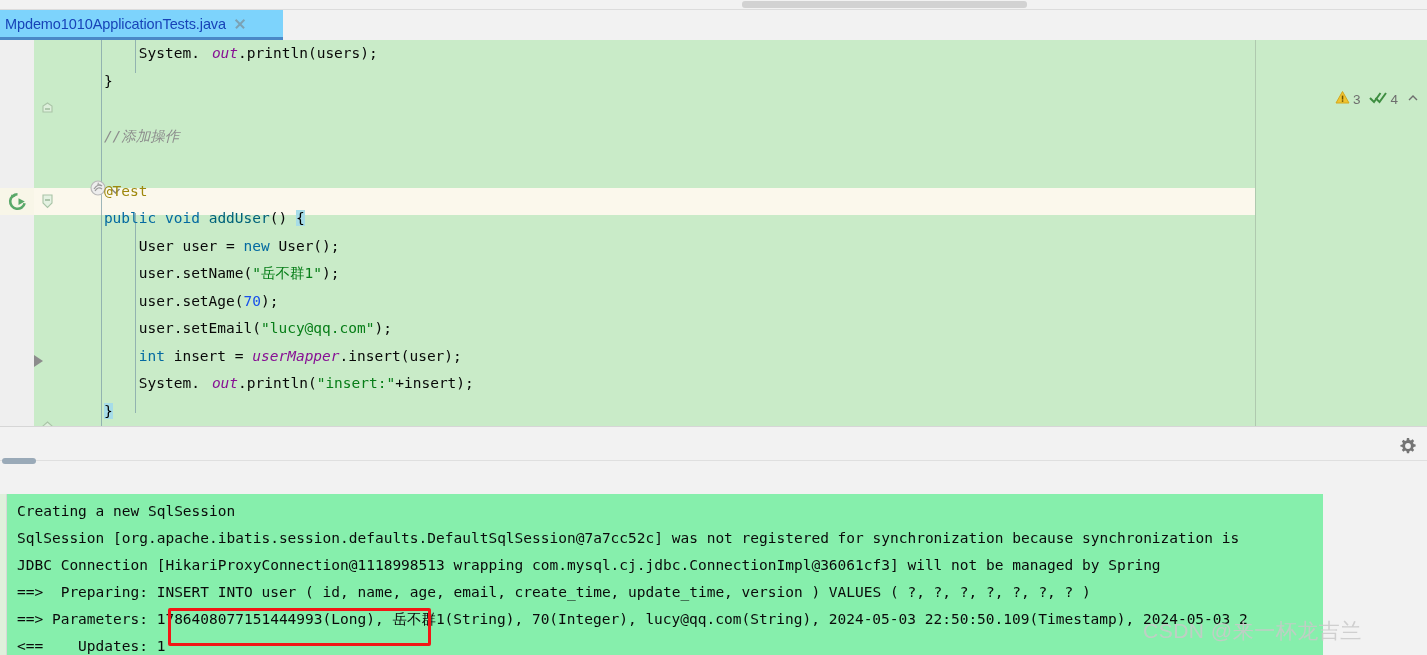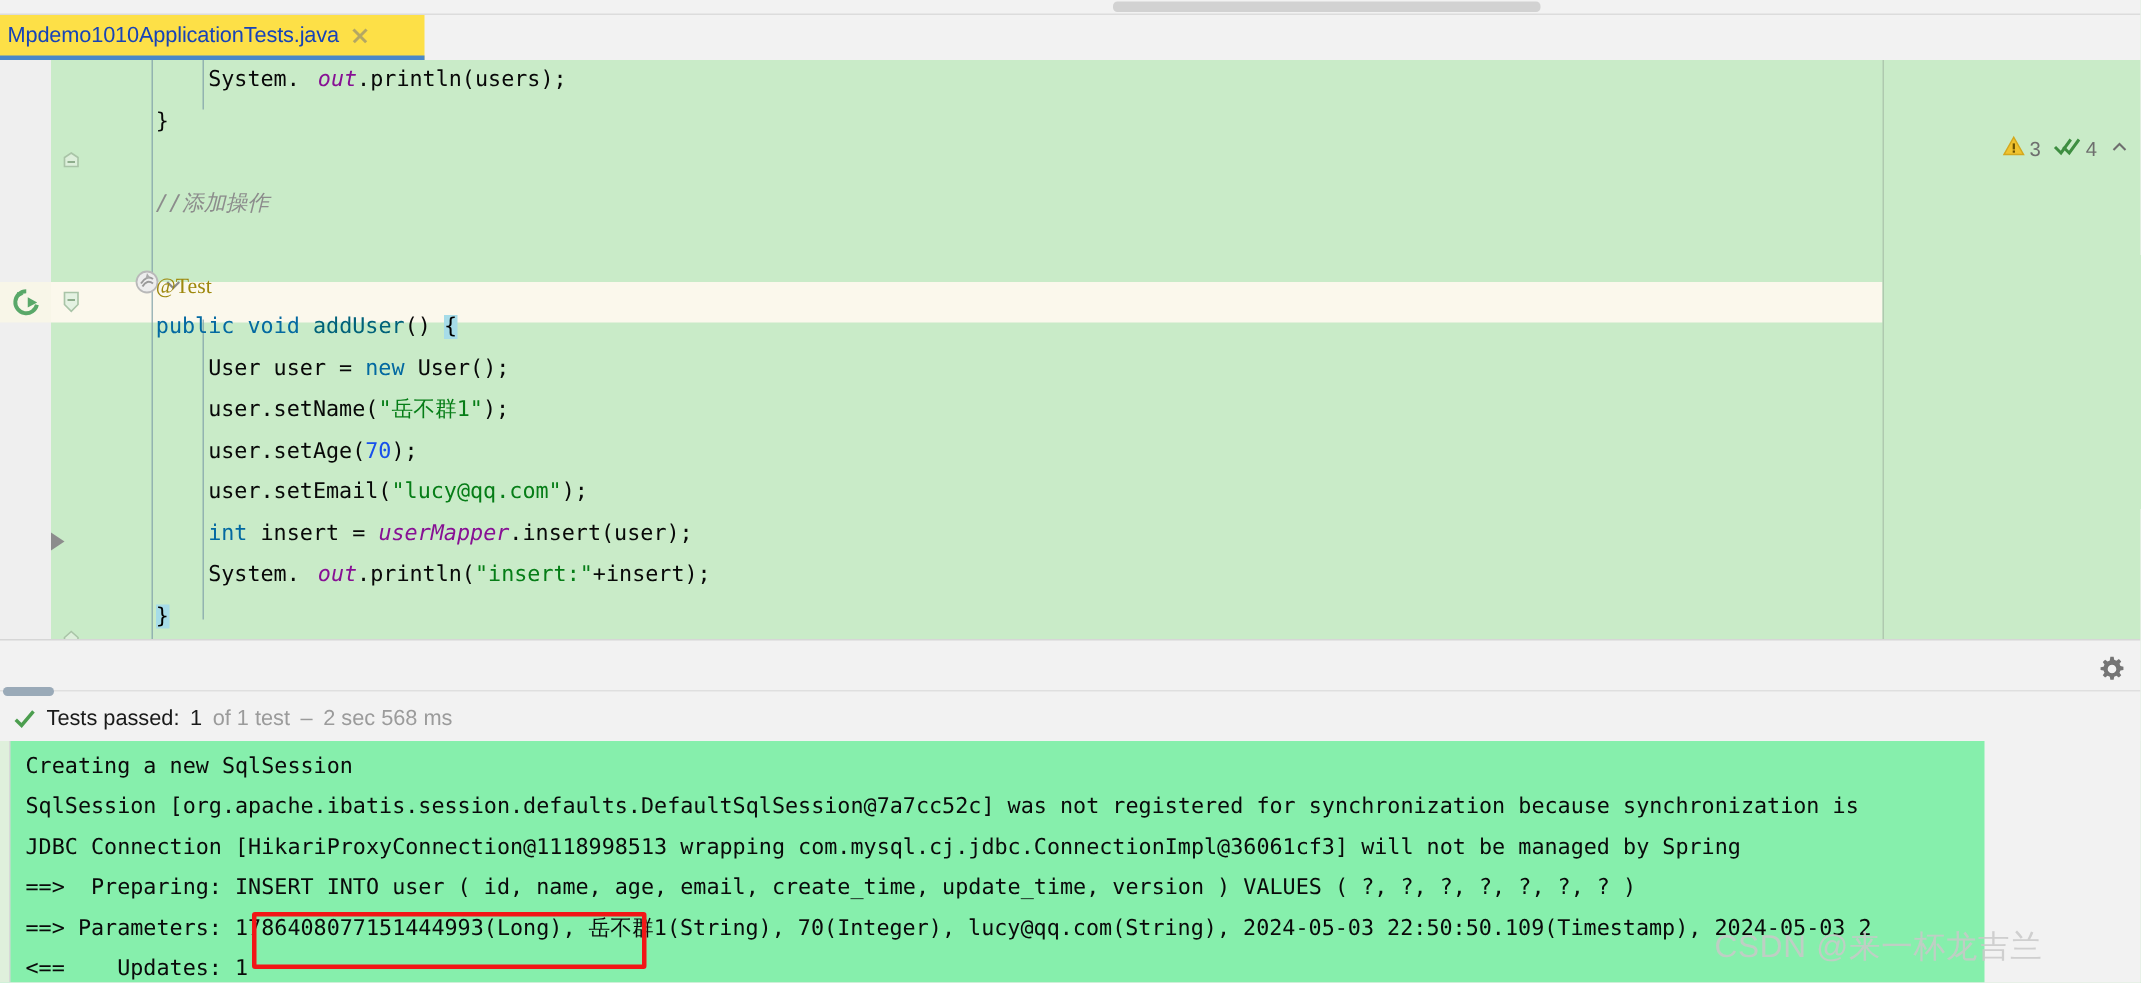--- a/index.html
+++ b/index.html
@@ -21,21 +21,21 @@
     background: #D2D2D2; border-radius: 3px;
   }
 
   
   .tabbar {
     position: absolute; left: 0; top: 10px; width: 1427px; height: 30px;
     background: #F2F2F2;
   }
   .tab {
     position: absolute; left: 0; top: 0; height: 30px;
-    background: #fde047;
+    background: #7dd3fc;
     display: flex; align-items: center;
     padding: 0 8px 0 5px;
     border-bottom: 3px solid #4A88C7;
   }
   .tab-label {
     font-size: 14.5px; color: #1743B8; white-space: nowrap;
     letter-spacing: -0.1px;
   }
   .tab-close {
     margin-left: 7px; width: 14px; height: 14px; position: relative;
@@ -82,21 +82,21 @@
     font-family: "DejaVu Sans Mono", monospace;
     font-size: 14.5px; line-height: 27.5px; white-space: pre;
   }
   .cl { position: absolute; left: 0; width: 1427px; height: 27.5px; }
 
   
   .kw   { color: #0369a1; }
   .str  { color: #067D17; }
   .num  { color: #1750EB; }
   .cmt  { color: #8C8C8C; font-style: italic; }
-  .ann  { color: #9E880D; font-family: Liberation Serif, serif; }
+  .ann  { color: #9E880D; }
   .fld  { color: #871094; font-style: italic; }
   .stat { color: #871094; font-style: italic; margin-left: 12px; }
   .pln  { color: #080808; }
   .meth { color: #00627A; }
   .sel  { background: #A6DCE8; }
 
   
   .run-test-icon {
     position: absolute; left: 8px; top: 152px; width: 19px; height: 19px;
   }
@@ -299,32 +299,20 @@
     <div class="hscroll-thumb"></div>
     <div class="gear-icon-wrap">
       <svg width="18" height="18" viewBox="0 0 18 18">
         <path d="M9 5.6a3.4 3.4 0 1 0 0 6.8 3.4 3.4 0 0 0 0-6.8zm0 2.1a1.3 1.3 0 1 1 0 2.6 1.3 1.3 0 0 1 0-2.6z" fill="#6E6E6E"></path>
         <path d="M7.9 .9h2.2l.35 2.0 1.5.62 1.65-1.15 1.55 1.55-1.15 1.65.62 1.5 2.0.35v2.2l-2.0.35-.62 1.5 1.15 1.65-1.55 1.55-1.65-1.15-1.5.62-.35 2.0H7.9l-.35-2.0-1.5-.62-1.65 1.15-1.55-1.55 1.15-1.65-.62-1.5-2.0-.35V7.9l2.0-.35.62-1.5L2.85 4.4 4.4 2.85l1.65 1.15 1.5-.62z" fill="#6E6E6E" fill-opacity=".95"></path>
         <circle cx="9" cy="9" r="2.9" fill="#F2F2F2"></circle>
       </svg>
     </div>
   </div>
 
-  <div class="test-status">
-    <span class="check-icon">
-      <svg width="15" height="15" viewBox="0 0 15 15">
-        <path d="M1.5 7.8 L5.4 11.6 L13.3 2.2" fill="none" stroke="#4C9E4F" stroke-width="2.3"></path>
-      </svg>
-    </span>
-    <span class="ts-main">Tests passed:</span>
-    <span class="ts-count">1</span>
-    <span class="ts-dim">of 1 test</span>
-    <span class="ts-dim">–</span>
-    <span class="ts-dim">2 sec 568 ms</span>
-  </div>
 
   <div class="console">
     <div class="console-left-strip"></div>
     <div class="console-left-line"></div>
     <div class="console-lines" id="console-lines"><div class="cline">Creating a new SqlSession</div><div class="cline">SqlSession [org.apache.ibatis.session.defaults.DefaultSqlSession@7a7cc52c] was not registered for synchronization because synchronization is</div><div class="cline">JDBC Connection [HikariProxyConnection@1118998513 wrapping com.mysql.cj.jdbc.ConnectionImpl@36061cf3] will not be managed by Spring</div><div class="cline">==&gt;  Preparing: INSERT INTO user ( id, name, age, email, create_time, update_time, version ) VALUES ( ?, ?, ?, ?, ?, ?, ? )</div><div class="cline">==&gt; Parameters: 1786408077151444993(Long), 岳不群1(String), 70(Integer), lucy@qq.com(String), 2024-05-03 22:50:50.109(Timestamp), 2024-05-03 2</div><div class="cline">&lt;==    Updates: 1</div></div>
   </div>
 
   <div class="red-box"></div>
 
   <div class="watermark">CSDN @来一杯龙吉兰</div>

